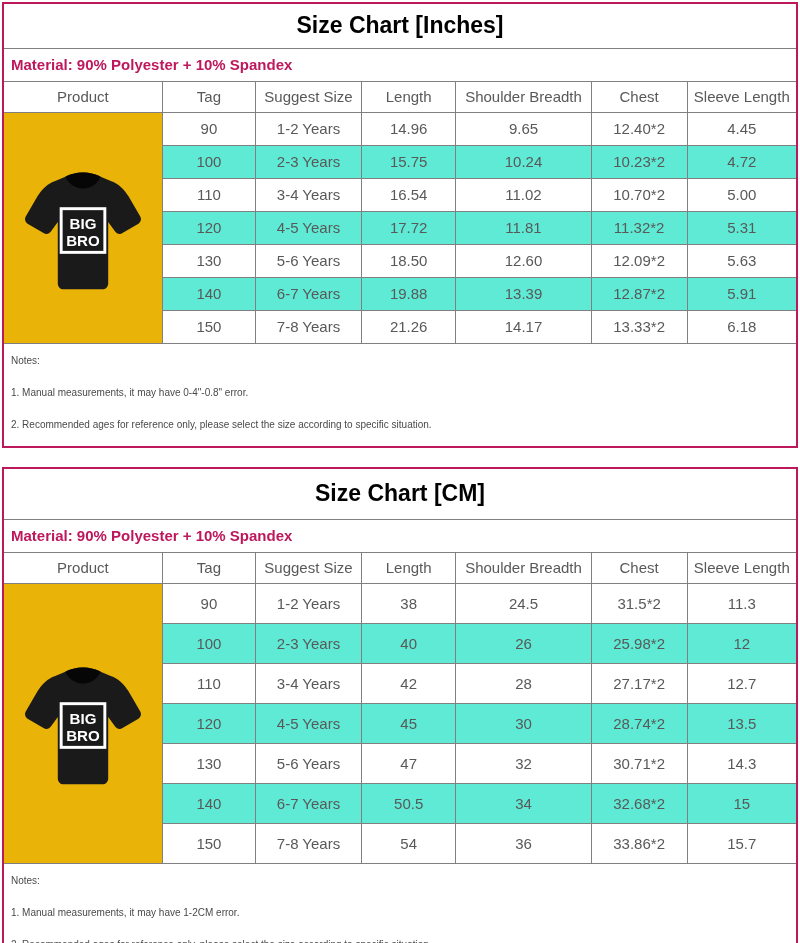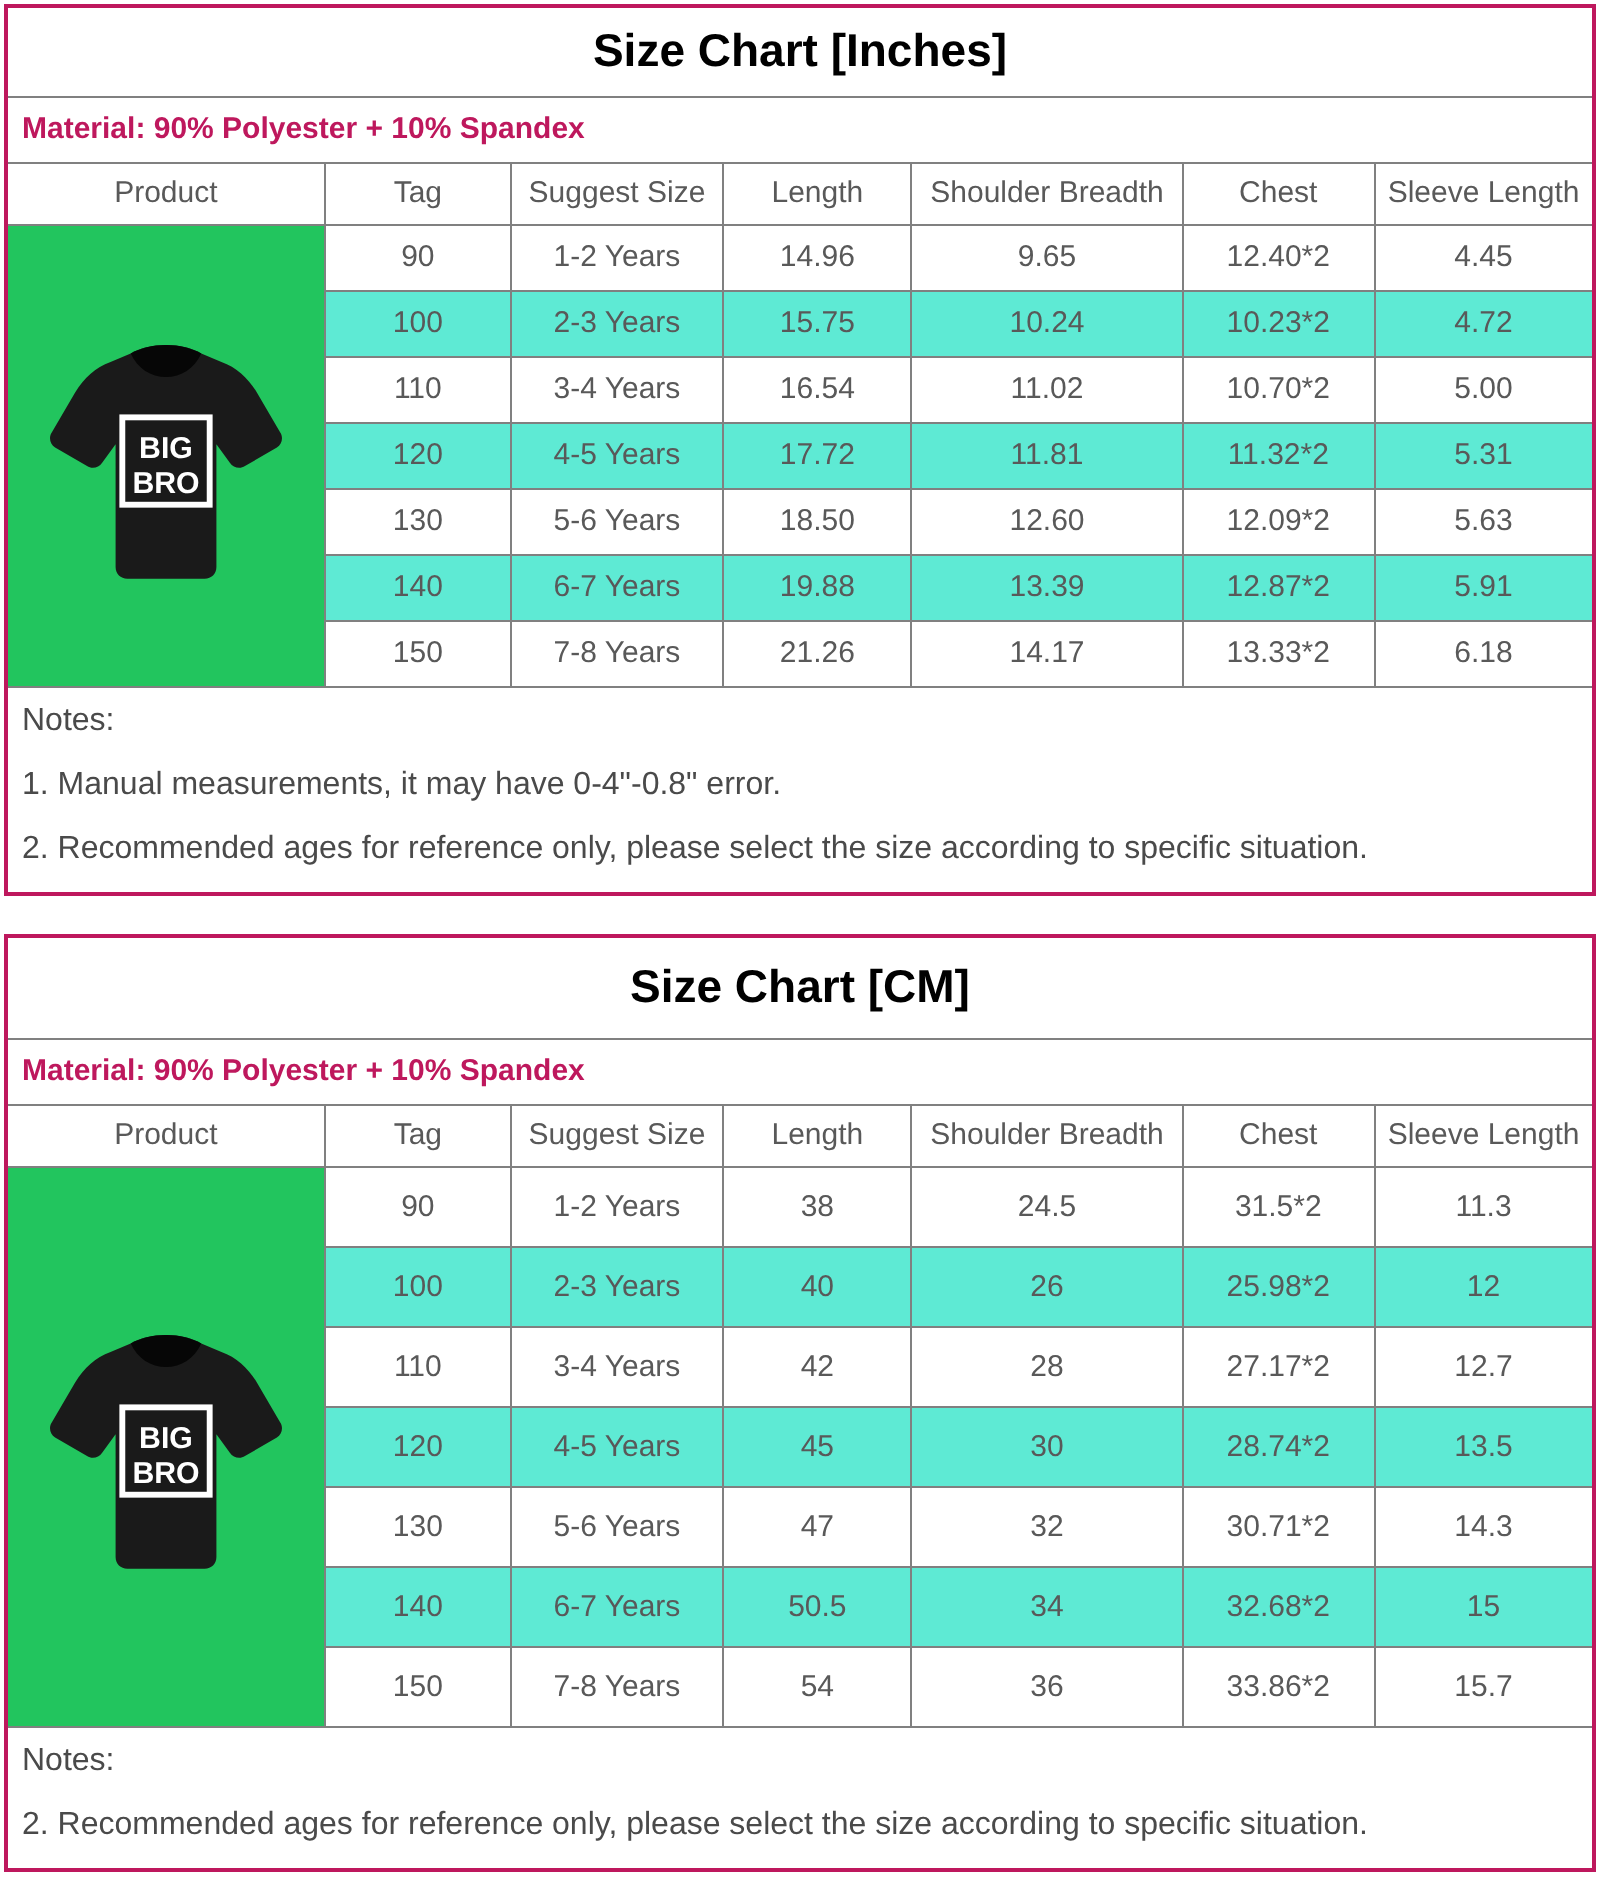--- a/index.html
+++ b/index.html
@@ -43,27 +43,27 @@
     border: 1px solid #808080;
     text-align: center;
     font-weight: normal;
     overflow: hidden;
     white-space: nowrap;
   }
   thead tr { height: 30px; }
   .t1 tbody tr { height: 33px; }
   .t2 tbody tr { height: 40px; }
   tr.stripe td { background: #5eead4; }
-  td.product-cell { background: #22c55e; vertical-align: middle; }
+  td.product-cell { background: #eab308; vertical-align: middle; }
   .shirt-wrap { display: flex; align-items: center; justify-content: center; }
 
   .notes {
     border-top: 1px solid #808080;
     padding: 9px 7px 13px 7px;
-    font-size: 16px;
+    font-size: 10px;
     color: #4a4a4a;
   }
   .notes p { margin: 0 0 16px 0; line-height: 16px; }
   .notes p:last-child { margin-bottom: 0; }
 </style>
 </head>
 <body>
 
 <div class="page">
 
@@ -257,17 +257,18 @@
             <td>7-8 Years</td>
             <td>54</td>
             <td>36</td>
             <td>33.86*2</td>
             <td>15.7</td>
           </tr>
         </tbody>
     </table>
     <div class="notes">
       <p>Notes:</p>
+      <p>1. Manual measurements, it may have 1-2CM error.</p>
       <p>2. Recommended ages for reference only, please select the size according to specific situation.</p>
     </div>
   </section>
 
 </div>
 
 </body></html>

